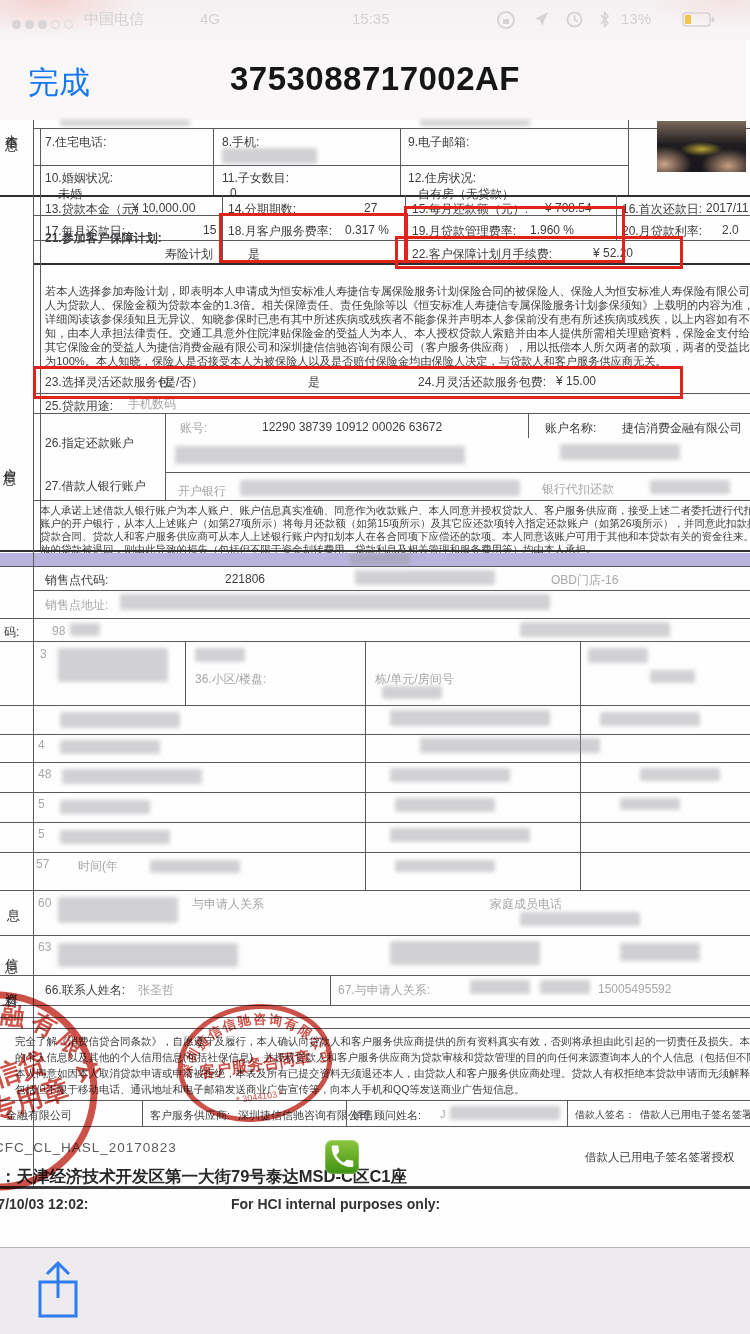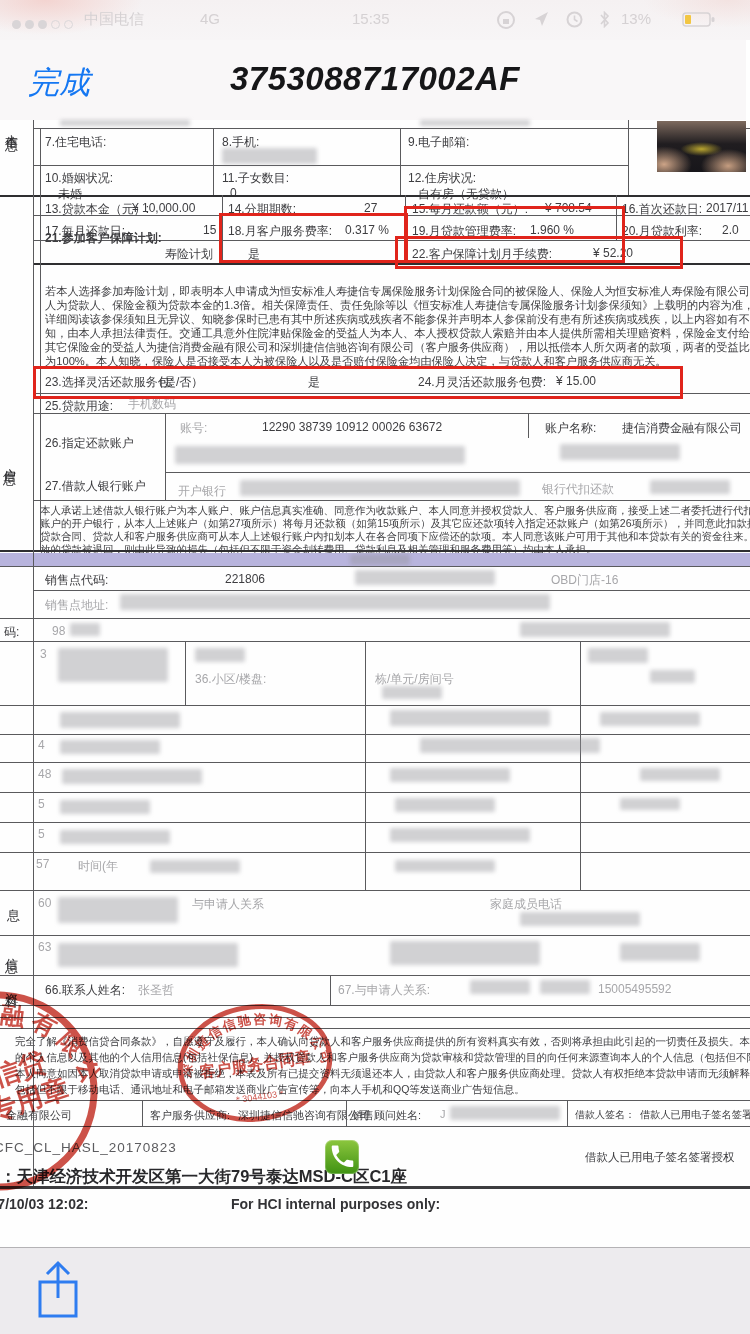--- a/index.html
+++ b/index.html
@@ -8,21 +8,21 @@
   
   #statusbar{position:absolute;left:0;top:0;width:750px;height:40px;
     background:radial-gradient(140px 50px at 6% 0%,rgba(242,196,190,.65),rgba(242,196,190,0) 70%),
                radial-gradient(120px 40px at 97% 0%,rgba(240,205,200,.4),rgba(240,205,200,0) 70%),
                linear-gradient(#f5f1f2,#f7f5f6);color:#d5d1d3;font-size:15px;}
   .sb{position:absolute;top:10px;white-space:nowrap;}
   .dot{display:inline-block;width:9px;height:9px;border-radius:50%;margin-right:4px;vertical-align:middle;}
   .dot.f{background:#d9d5d7;} .dot.o{border:1.5px solid #dbd8da;width:7px;height:7px;}
   
   #navbar{position:absolute;left:0;top:40px;width:746px;height:80px;background:#f9f7f8;
-    border-bottom:1px solid #15803d;font-style:italic;}
+    border-bottom:1px solid #15803d;}
   #done{position:absolute;left:28px;top:22px;font-size:31px;color:#1577f2;}
   #navtitle{position:absolute;left:0;top:20px;width:750px;text-align:center;font-size:33px;
     font-weight:bold;color:#161618;letter-spacing:.5px;}
   
   #doc{position:absolute;left:0;top:120px;width:750px;height:1127px;background:#fefefe;}
   .t{position:absolute;font-size:12px;color:#3d3d40;white-space:nowrap;}
   .sm{font-size:10.5px;} .md{font-size:11.2px;}
   .hl{position:absolute;background:#5a5a5d;height:1px;}
   .hl2{position:absolute;background:#2e2e30;height:2px;}
   .vl{position:absolute;background:#5a5a5d;width:1px;}

